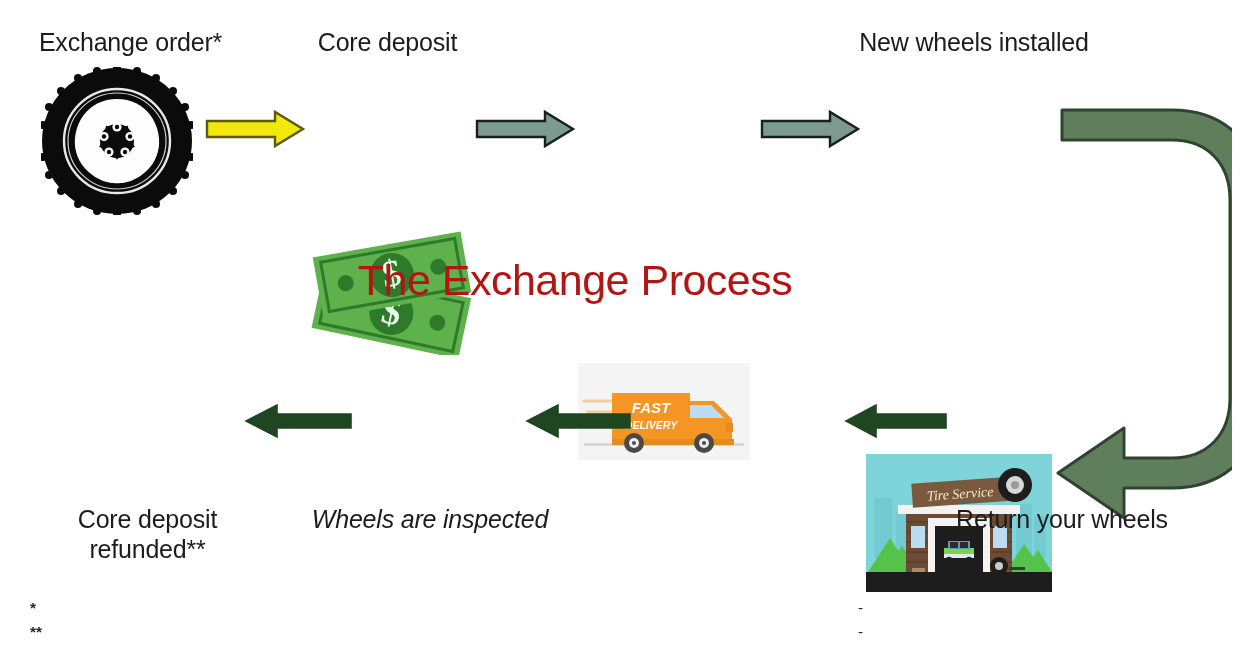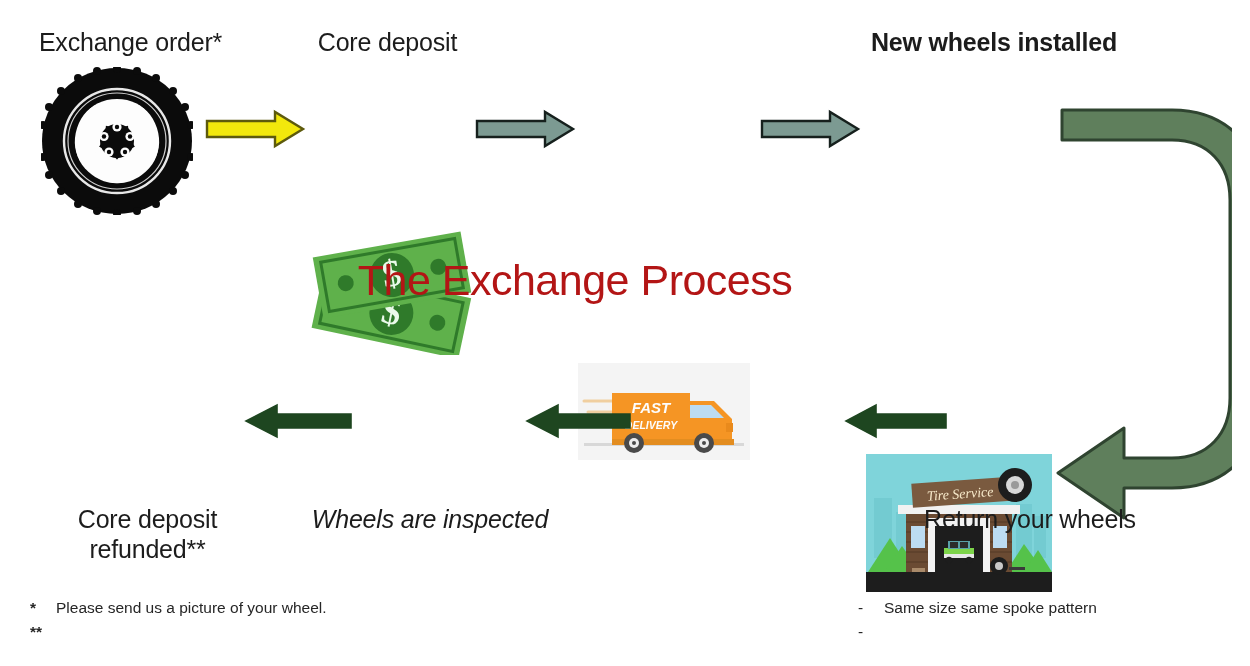--- a/index.html
+++ b/index.html
@@ -71,21 +71,21 @@
 </style>
 </head>
 <body>
 
 <div id="canvas">
 
   <div class="abs step-label" style="left:8px; top:28px; width:245px;">Exchange order*</div>
 
   <div class="abs step-label" style="left:275px; top:28px; width:225px;">Core deposit</div>
 
-  <div class="abs step-label" style="left:844px; top:28px; width:300px;font-weight:bold;">New wheels installed</div>
+  <div class="abs step-label" style="left:824px; top:28px; width:300px;">New wheels installed</div>
 
   <div class="abs wheel" style="left:41px; top:67px; width:152px; height:148px;">
     <svg viewBox="0 0 152 148" xmlns="http://www.w3.org/2000/svg">
       <g>
 
         <ellipse cx="76" cy="74" rx="75" ry="73" fill="#0b0b0b"></ellipse>
 
         <g fill="#0b0b0b">
           <circle cx="76" cy="1.5" r="4"></circle>
             <circle cx="96" cy="4" r="4"></circle>
@@ -326,21 +326,21 @@
                L124 354
                C178 354 214 318 214 264
                L214 66
                C214 12 178 -24 124 -24
                L14 -24 Z" fill="#5f7f5c" stroke="#2f4430" stroke-width="3" stroke-linejoin="round" transform="translate(0,30)"></path>
     </svg>
   </div>
 
   <div class="abs title" style="left:225px; top:256px; width:700px;">The Exchange Process</div>
 
-  <div class="abs step-label" style="left:880px; top:505px; width:300px;">Return your wheels</div>
+  <div class="abs step-label" style="left:912px; top:505px; width:300px;">Return your wheels</div>
 
   <div class="abs arrow" style="left:843px; top:403px; width:105px; height:36px;">
     <svg viewBox="0 0 105 36" xmlns="http://www.w3.org/2000/svg">
       <path d="M103 11 L33 11 L33 2 L3 18 L33 34 L33 25 L103 25 Z" fill="#1e4620" stroke="#1e4620" stroke-width="1.6" stroke-linejoin="miter"></path>
     </svg>
   </div>
 
   <div class="abs arrow" style="left:524px; top:403px; width:108px; height:36px;">
     <svg viewBox="0 0 108 36" xmlns="http://www.w3.org/2000/svg">
       <path d="M106 11 L34 11 L34 2 L3 18 L34 34 L34 25 L106 25 Z" fill="#1e4620" stroke="#1e4620" stroke-width="1.6" stroke-linejoin="miter"></path>
@@ -354,30 +354,28 @@
       <path d="M108 11 L34 11 L34 2 L3 18 L34 34 L34 25 L108 25 Z" fill="#1e4620" stroke="#1e4620" stroke-width="1.6" stroke-linejoin="miter"></path>
     </svg>
   </div>
 
   <div class="abs step-label" style="left:25px; top:505px; width:245px;">Core deposit
 refunded**</div>
 
   <div class="abs note-block" style="left:30px; top:596px; width:430px;">
     <div class="note-row">
       <span class="note-mark">*</span>
-      <span class="note-text">Please send us a picture of your wheel.</span>
     </div>
     <div class="note-row">
       <span class="note-mark">**</span>
     </div>
   </div>
 
   <div class="abs note-block" style="left:858px; top:596px; width:390px;">
     <div class="note-row">
       <span class="note-mark dash">-</span>
-      <span class="note-text">Same size same spoke pattern</span>
     </div>
     <div class="note-row">
       <span class="note-mark dash">-</span>
     </div>
   </div>
 
 </div>
 
 </body></html>

